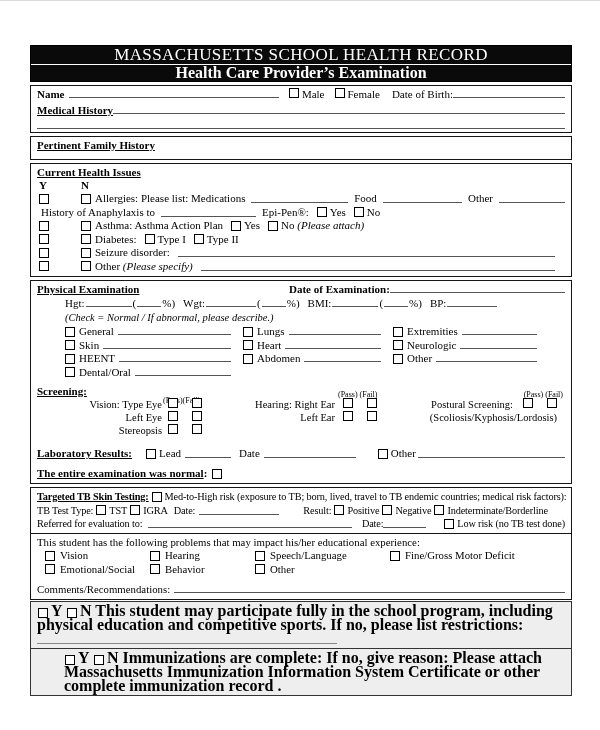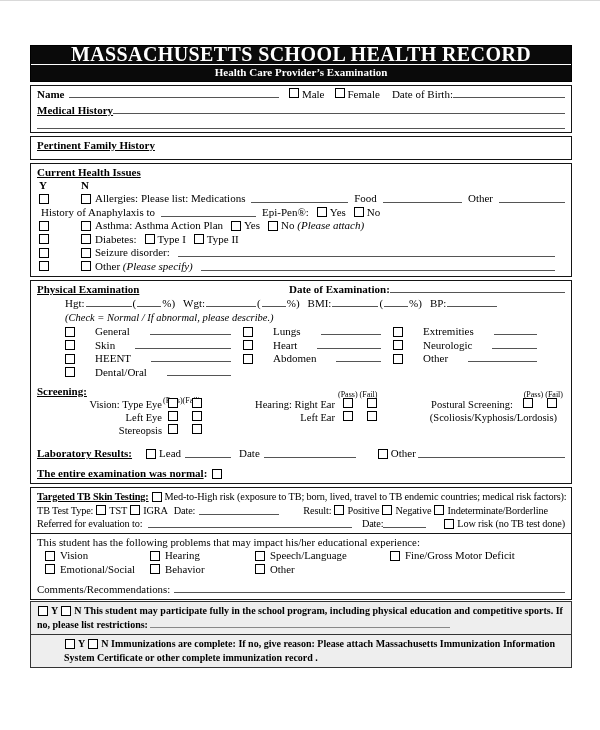--- a/index.html
+++ b/index.html
@@ -3,22 +3,22 @@
 <meta charset="utf-8">
 <style>
   * { margin:0; padding:0; box-sizing:border-box; }
   html,body { background:#fff; }
   .page { width:600px; height:730px; background:#fff; position:relative;
           font-family:"Liberation Serif","DejaVu Serif",serif; color:#000;
           border-top:1px solid #d9d9d9; overflow:hidden; }
   .form { position:absolute; left:30px; top:44px; width:542px; font-size:11px; line-height:13px; }
 
   .titlebar { background:#0a0a0a; color:#fff; text-align:center; border:1px solid #000; }
-  .titlebar .main { font-size:20px; font-weight:bold; letter-spacing:.4px; padding:2px 0 3px; }
-  .titlebar .sub  { font-size:11px; font-weight:bold; border-top:1.5px solid #fff; padding:1px 0 2px; }
+  .titlebar .main { font-size:17px; font-weight:normal; letter-spacing:.4px; padding:2px 0 3px; }
+  .titlebar .sub  { font-size:16px; font-weight:bold; border-top:1.5px solid #fff; padding:1px 0 2px; }
 
   .box { border:1.5px solid #151515; padding:2px 6px 3px; margin-top:3px; background:#fff; }
   .box.joined { margin-top:-1.5px; }
 
   .u { text-decoration:underline; }
   b  { font-weight:bold; }
   i  { font-style:italic; }
 
   .row { display:flex; align-items:baseline; }
   .ul { display:inline-block; border-bottom:1px solid #555; height:9px; }
@@ -46,21 +46,21 @@
   .chi-row .body .cb, .inline-cb { margin:0 3px 0 8px; }
 
   
   .meds { min-height:40px; }
 
   
   .measure { margin-left:28px; margin-top:1px; }
   .measure .ul { margin:0 1px; }
   .checknote { margin-left:28px; font-size:10.5px; margin-top:1px; }
   .exam-grid { display:grid; grid-template-columns:178px 150px 1fr; margin-left:28px; margin-top:1px; }
-  .exam-grid .cell { display:flex; align-items:baseline; min-height:13.5px;gap:16px; }
+  .exam-grid .cell { display:flex; align-items:baseline; min-height:13.5px; }
   .exam-grid .cell .cb { margin-right:4px; align-self:center; }
   .exam-grid .cell .ul { flex:1; margin-right:12px; }
 
   .screening { position:relative; height:56px; margin-top:6px; font-size:10.5px; }
   .screening .abs { position:absolute; white-space:nowrap; }
   .pf { font-size:8px; }
   .scr-cb { position:absolute; }
 
   .lab-row { margin-top:6px; align-items:center; }
   .lab-row .cb { margin:0 3px 0 14px; }
@@ -74,21 +74,21 @@
 
   
   .problems { font-size:10.8px; }
   .prob-grid { display:grid; grid-template-columns:105px 105px 135px 1fr; margin-left:8px; }
   .prob-grid .cell { display:flex; align-items:center; min-height:13.5px; }
   .prob-grid .cell .cb { margin-right:5px; }
   .comments-row { margin-top:7px; align-items:baseline; }
 
   
   .gray { background:#eeeeee; border:1px solid #333; padding:2px 6px 3px;
-          font-size:10px; font-weight:bold; line-height:13.5px; }
+          font-size:16px; font-weight:bold; line-height:13.5px; }
   .gray.first { margin-top:1px; }
   .gray.second { margin-top:-1px;padding-left:33px; }
   .gray .cb { margin:0 3px 0 1px; vertical-align:-2px; }
   .gray .ul { border-bottom-color:#888; }
 </style>
 </head>
 <body>
 
 <div class="page">
   <div class="form">

